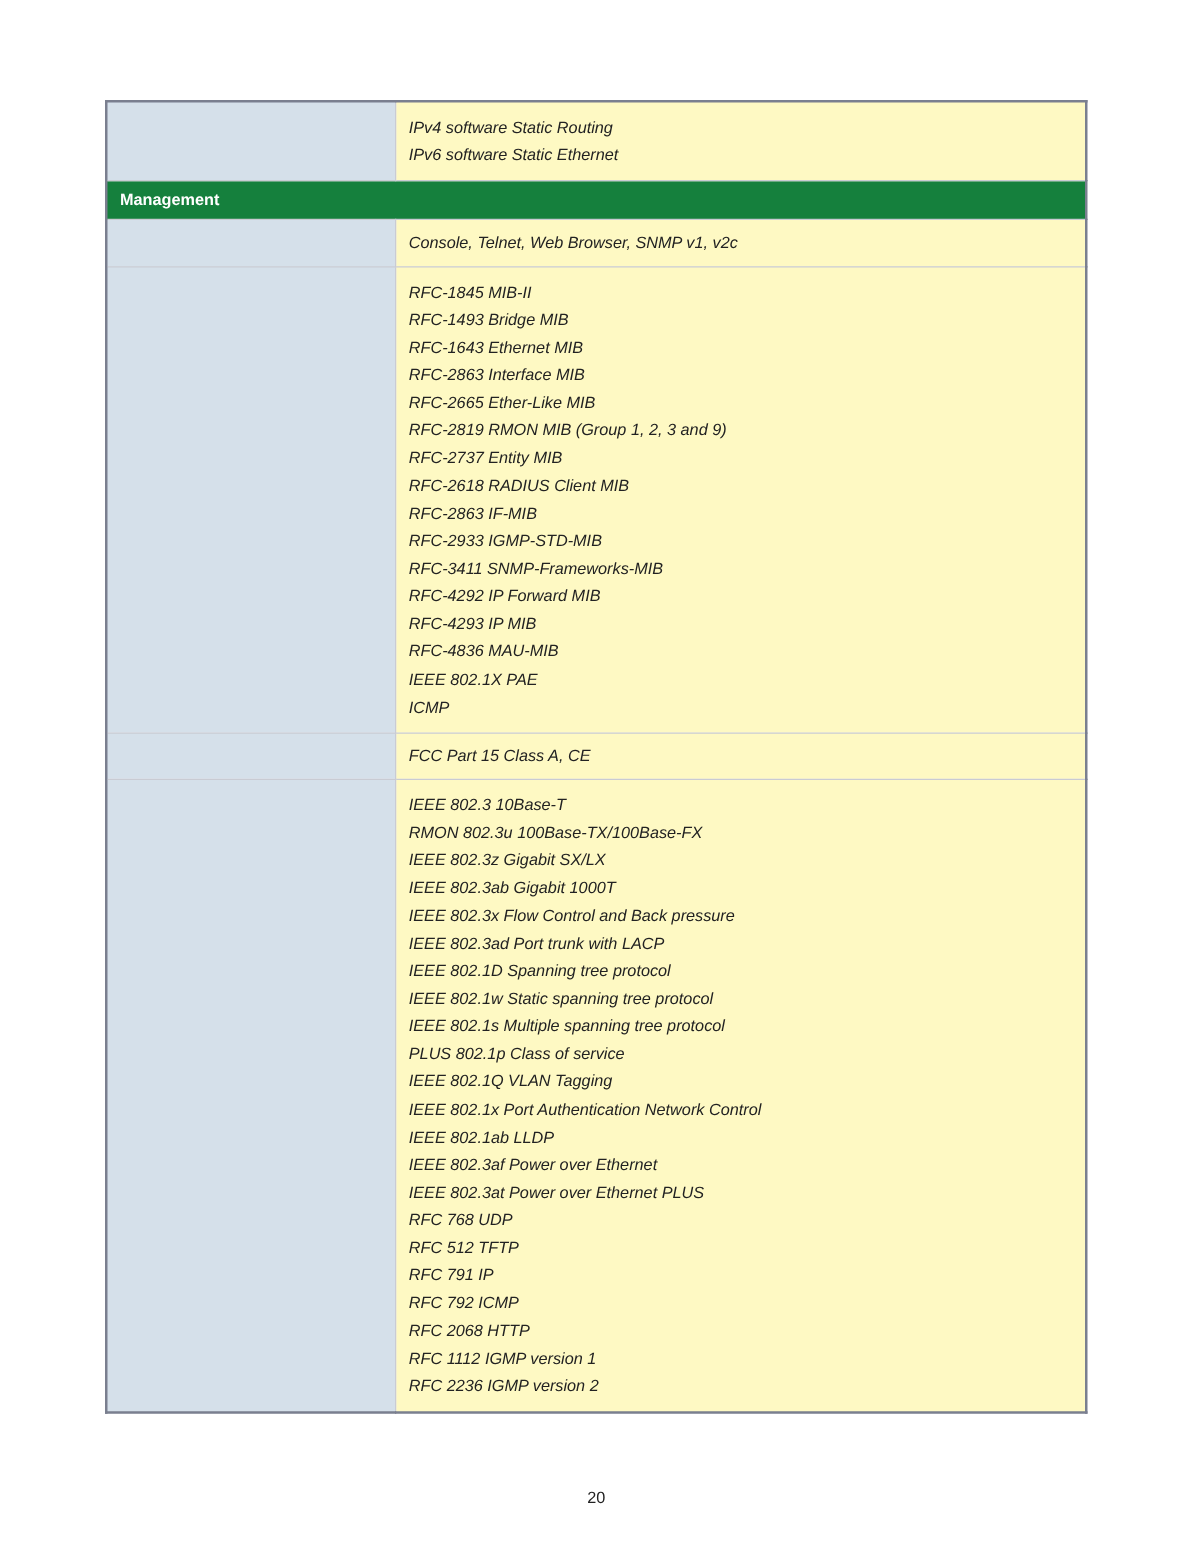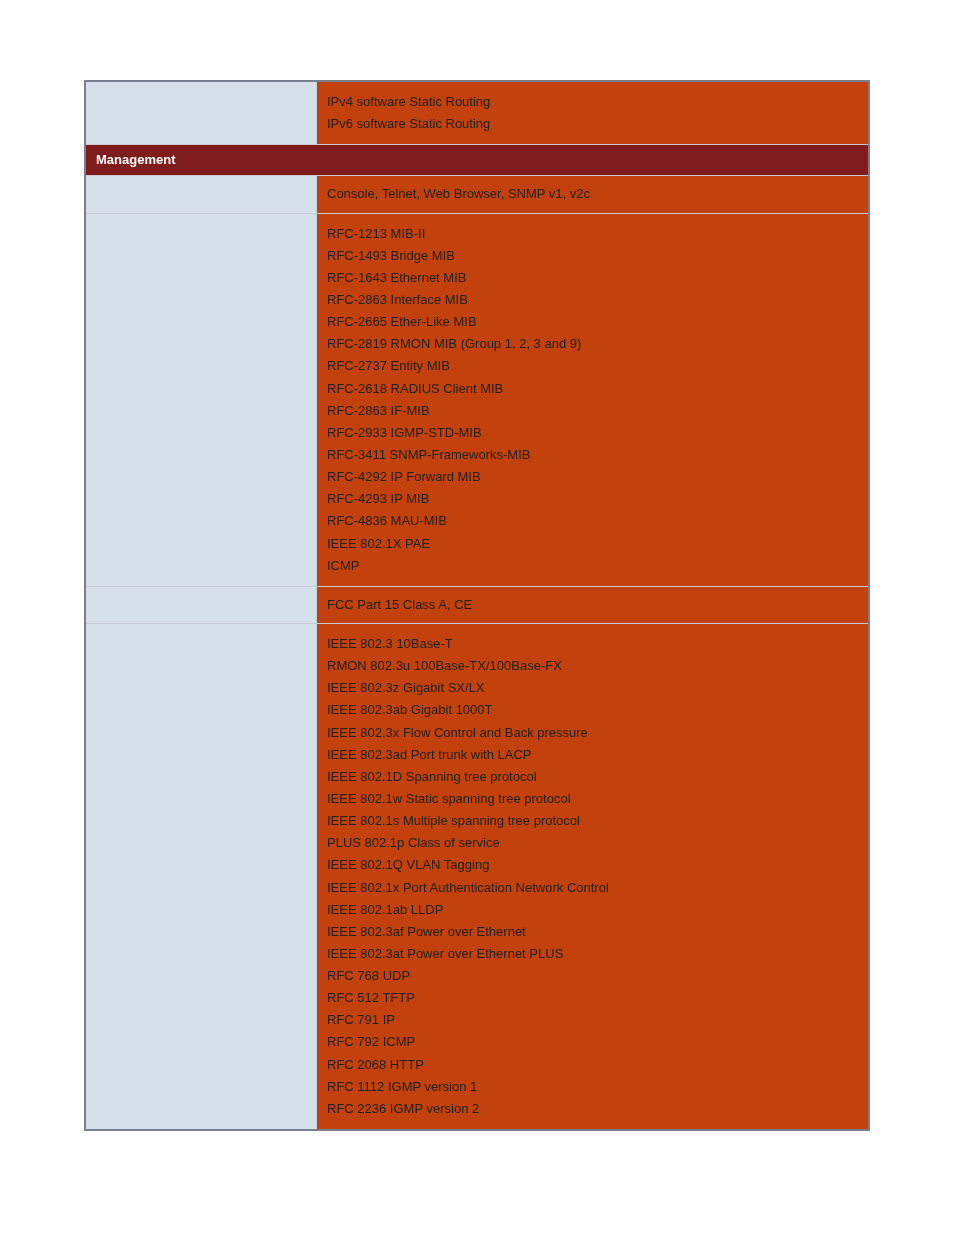--- a/index.html
+++ b/index.html
@@ -28,24 +28,25 @@
     vertical-align: top;
     font-size: 13px;
     line-height: 1.55;
     color: #222;
   }
   td.label-col {
     width: 210px;
     background: #d5e0ea;
   }
   td.value-col {
-    background: #c2410c;
+    background: #fef9c3;
+    font-style: italic;
   }
   tr.section td {
-    background: #7f1d1d;
+    background: #15803d;
     color: #ffffff;
     font-weight: bold;
     padding: 5px 10px;
     border-left: none;
     border-right: none;
   }
   .multi-line div {
     margin: 2px 0;
   }
   .page-number {
@@ -63,38 +64,38 @@
 
 <div class="page">
 
   <table class="spec">
 
     <tbody>
         <tr>
       <td class="label-col"></td>
       <td class="value-col multi-line">
             <div>IPv4 software Static Routing</div>
-            <div>IPv6 software Static Routing</div>
+            <div>IPv6 software Static Ethernet</div>
           </td>
     </tr>
 
     <tr class="section">
       <td colspan="2">Management</td>
     </tr>
 
     <tr>
       <td class="label-col"></td>
       <td class="value-col">Console, Telnet, Web Browser, SNMP v1, v2c</td>
     </tr>
 
 
     <tr>
       <td class="label-col"></td>
       <td class="value-col multi-line">
-            <div>RFC-1213 MIB-II</div>
+            <div>RFC-1845 MIB-II</div>
             <div>RFC-1493 Bridge MIB</div>
             <div>RFC-1643 Ethernet MIB</div>
             <div>RFC-2863 Interface MIB</div>
             <div>RFC-2665 Ether-Like MIB</div>
             <div>RFC-2819 RMON MIB (Group 1, 2, 3 and 9)</div>
             <div>RFC-2737 Entity MIB</div>
             <div>RFC-2618 RADIUS Client MIB</div>
             <div>RFC-2863 IF-MIB</div>
             <div>RFC-2933 IGMP-STD-MIB</div>
             <div>RFC-3411 SNMP-Frameworks-MIB</div>
@@ -136,13 +137,14 @@
             <div>RFC 792 ICMP</div>
             <div>RFC 2068 HTTP</div>
             <div>RFC 1112 IGMP version 1</div>
             <div>RFC 2236 IGMP version 2</div>
           </td>
     </tr>
 
   </tbody>
     </table>
 
+  <div class="page-number">20</div>
 </div>
 
 </body></html>

